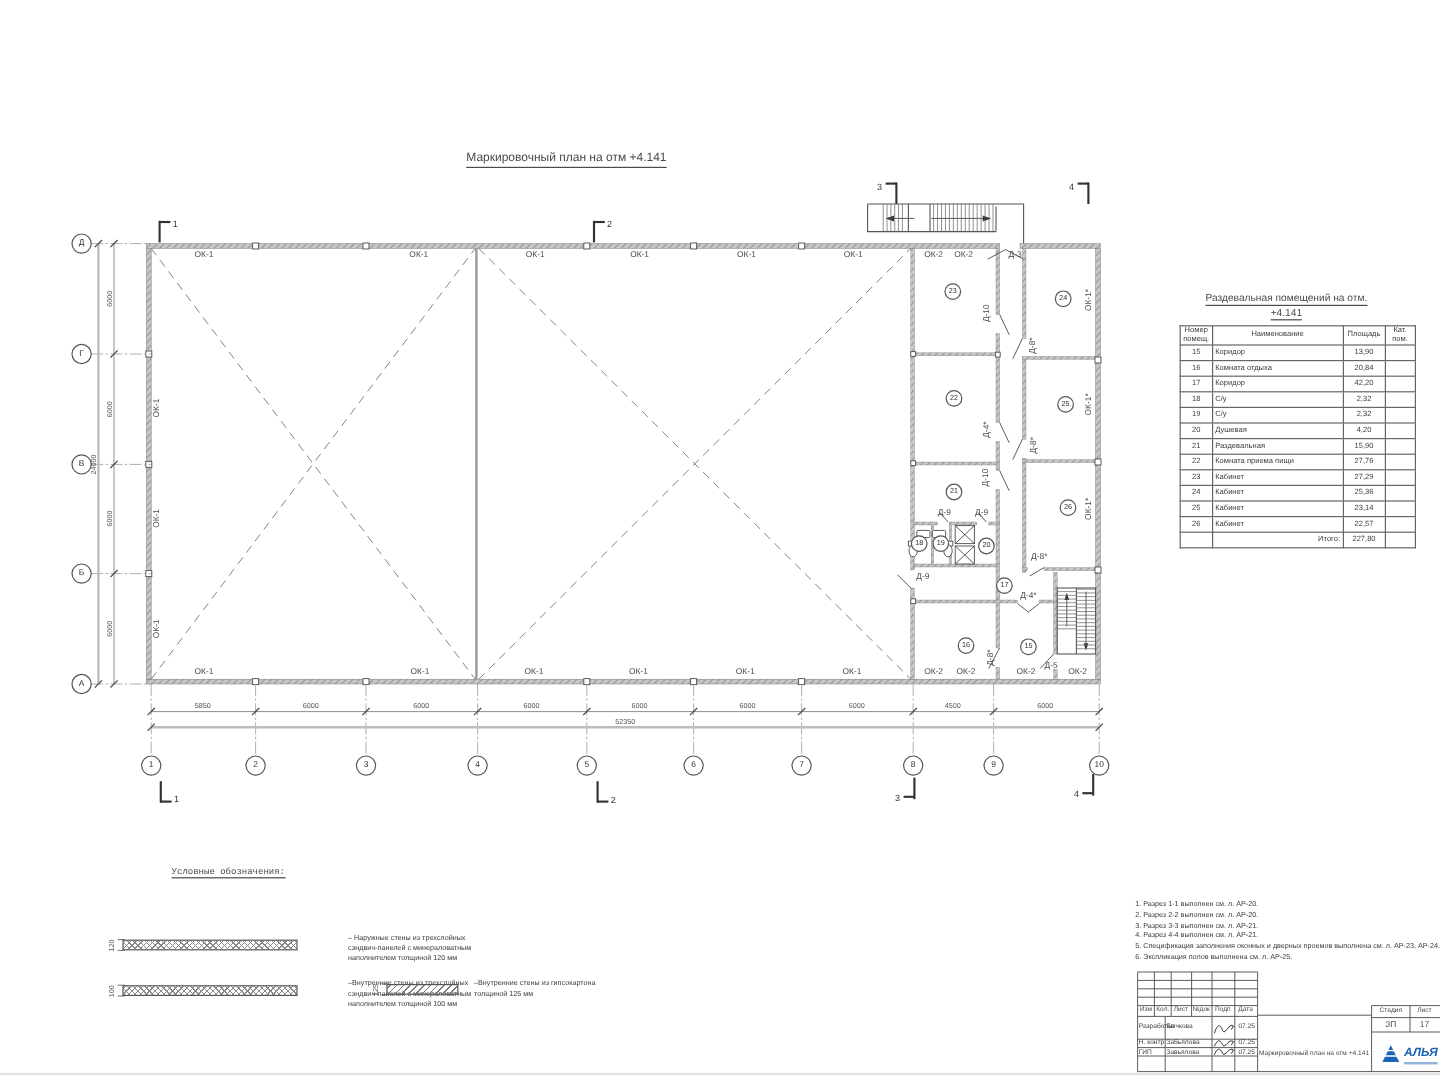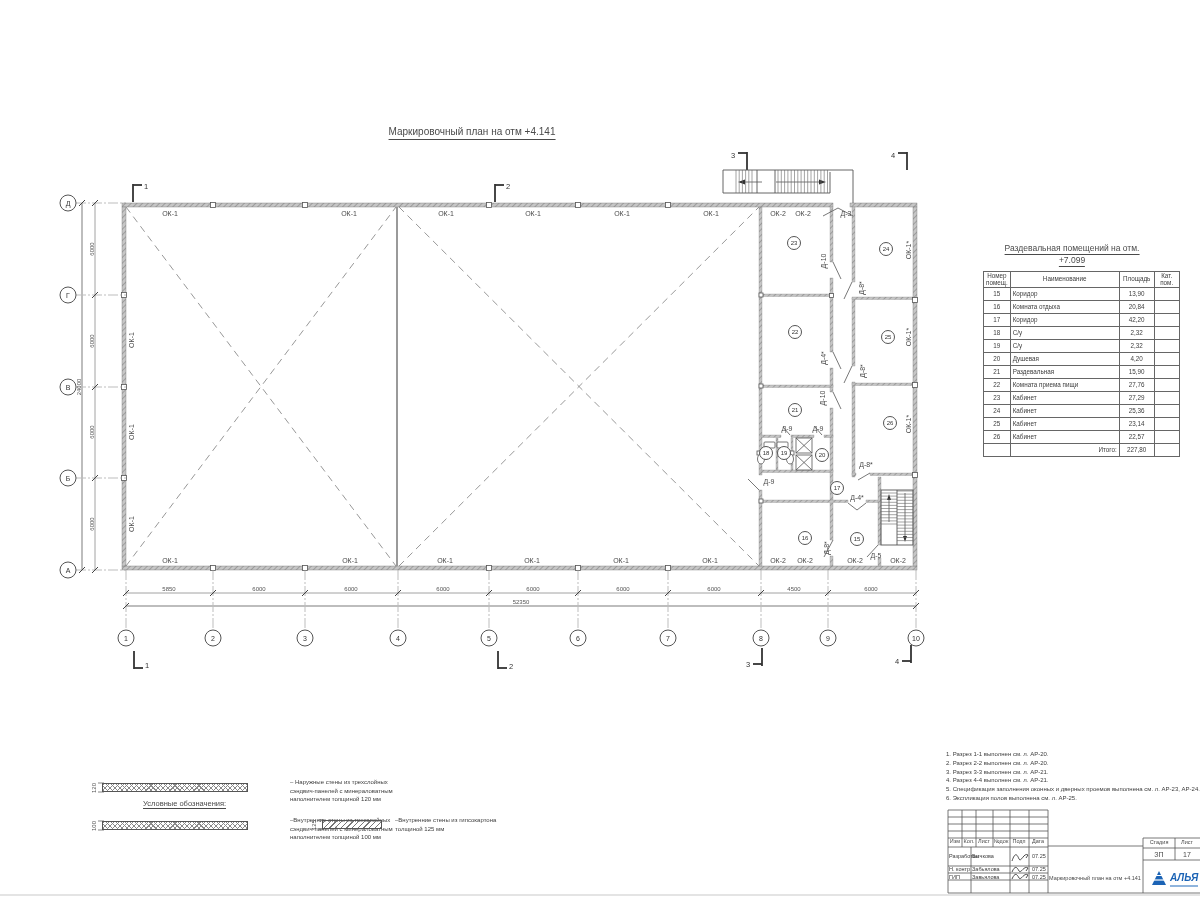--- a/index.html
+++ b/index.html
@@ -318,21 +318,21 @@
       <line x1="98" y1="821" x2="104" y2="821"></line>
         <line x1="98" y1="830" x2="104" y2="830"></line>
       <line x1="318" y1="820" x2="324" y2="820"></line>
         <line x1="318" y1="829" x2="324" y2="829"></line>
     </g>
   </svg>
 
   <div class="ptitle">Маркировочный план на отм +4.141</div>
 
   <div class="stitle" style="left:1072px;top:243px;">Раздевальная помещений на отм.</div>
-  <div class="stitle" style="left:1072px;top:255px;">+7.099</div>
+  <div class="stitle" style="left:1072px;top:255px;">+4.141</div>
   <table class="sched">
     <thead>
         <tr id="sched-head">
           <th style="width: 20px;">Номер помещ.</th>
           <th style="width: 104px;">Наименование</th>
           <th style="width: 30px;">Площадь</th>
           <th style="width: 20px;">Кат. пом.</th>
         </tr>
       </thead>
     <tbody id="sched-body">
@@ -410,21 +410,21 @@
         </tr>
         <tr>
           <td style="text-align: center;"></td>
           <td style="text-align: right;">Итого:</td>
           <td style="text-align: center;">227,80</td>
           <td style="text-align: left;"></td>
         </tr>
       </tbody>
   </table>
 
-  <div class="ltitle" style="left:143px;top:799px;">Условные обозначения:</div>
+  <div class="ltitle" style="left:143px;top:723px;font-family:Liberation Mono, monospace;">Условные обозначения:</div>
   <div id="legend-layer"></div>
 
   <div id="notes-layer">
       <div class="ln" style="left: 946px; top: 751px;">1. Разрез 1-1 выполнен см. л. АР-20.</div>
       <div class="ln" style="left: 946px; top: 759.8px;">2. Разрез 2-2 выполнен см. л. АР-20.</div>
       <div class="ln" style="left: 946px; top: 768.6px;">3. Разрез 3-3 выполнен см. л. АР-21.</div>
       <div class="ln" style="left: 946px; top: 777.4px;">4. Разрез 4-4 выполнен см. л. АР-21.</div>
       <div class="ln" style="left: 946px; top: 786.2px;">5. Спецификация заполнения оконных и дверных проемов выполнена см. л. АР-23, АР-24.</div>
       <div class="ln" style="left: 946px; top: 795px;">6. Экспликация полов выполнена см. л. АР-25.</div>
     </div>

